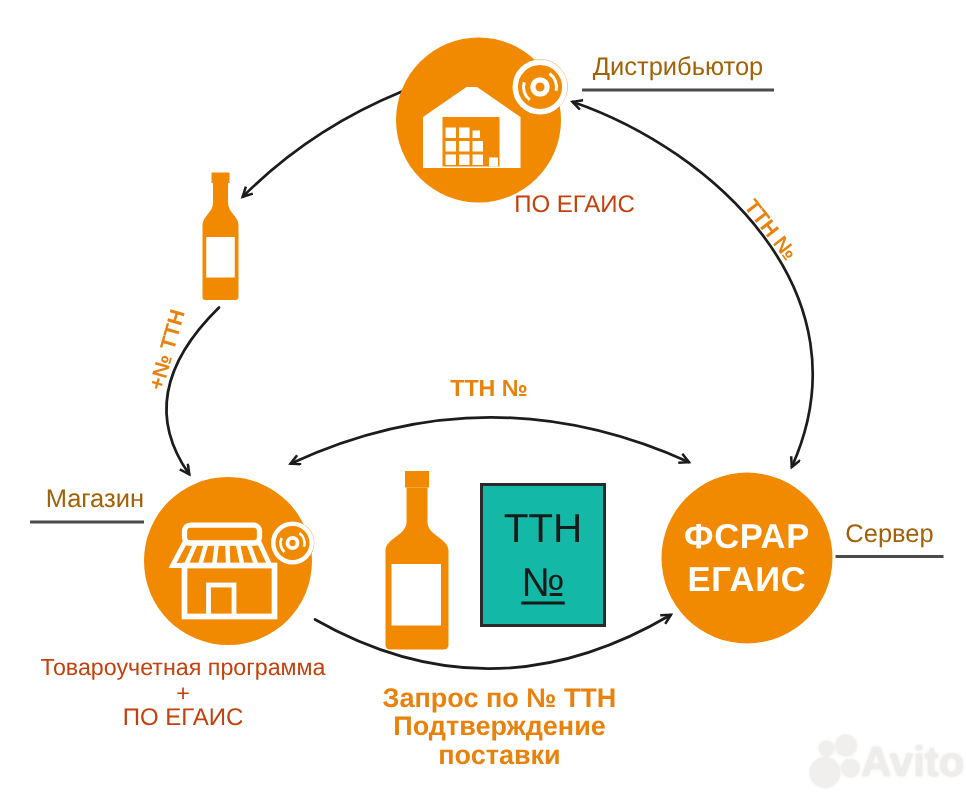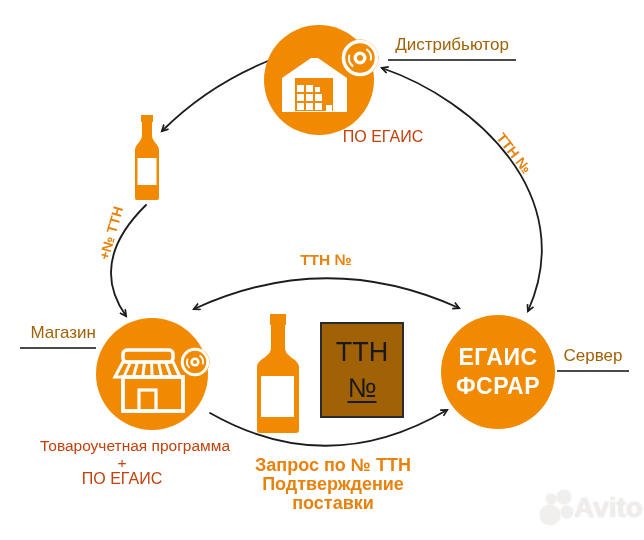--- a/index.html
+++ b/index.html
@@ -31,21 +31,21 @@
     font-weight:600;white-space:nowrap;
   }
   .rot{transform-origin:center center;}
   #server-text{
     position:absolute;left:441px;top:315px;width:114px;height:114px;
     display:flex;flex-direction:column;align-items:center;justify-content:center;
     color:#fff;font-weight:bold;font-size:23px;line-height:29px;letter-spacing:.5px;
   }
   #ttn-box{
     position:absolute;left:320px;top:322px;width:84px;height:96px;
-    border:2px solid #2a2a2a;background:#a16207;box-sizing:border-box;
+    border:2px solid #2a2a2a;background:#14b8a6;box-sizing:border-box;
     display:flex;flex-direction:column;align-items:center;justify-content:center;
     font-size:27px;color:#1a1a1a;gap:5px;
   }
   #ttn-box .num{text-decoration:underline;text-decoration-thickness:2px;text-underline-offset:4px;}
   
   .of{fill:var(--orange);}
   .wf{fill:#ffffff;}
   .ws{stroke:#ffffff;fill:none;}
   .arrow-path{stroke:var(--arrow);stroke-width:1.8;fill:none;stroke-linecap:round;}
   .arrow-head{stroke:var(--arrow);stroke-width:1.7;fill:none;stroke-linejoin:miter;}
@@ -119,40 +119,40 @@
 </svg>
 <svg class="abs" width="32" height="32" viewBox="0 0 32 32" style="left:179px;top:346px;">
   <circle class="of" cx="16" cy="16" r="14.5"></circle>
   <circle class="ws" cx="16" cy="16" r="12.8" stroke-width="3"></circle>
   <circle class="ws" cx="16" cy="16" r="8" stroke-width="1.8" stroke-dasharray="10 16" transform="rotate(-55 16 16)"></circle>
   <circle class="wf" cx="16" cy="16" r="4.6"></circle>
   <circle class="of" cx="16" cy="16" r="2.1"></circle>
 </svg>
 <div class="node-label" style="left:20px;top:323px;width:76px;text-align:right;">Магазин</div>
 <div class="sub-label" style="left:14px;top:438px;width:216px;font-size:15.5px;line-height:16.5px;">
-  <span style="display:block;text-align:right;">Товароучетная программа</span>
+  <span style="display:block;">Товароучетная программа</span>
   <span style="display:block;">+</span>
   <span style="display:block;font-size:16px;">ПО ЕГАИС</span>
 </div>
 
 <svg class="abs" width="46" height="123" viewBox="0 0 46 123" style="left:255px;top:312px;">
   <rect class="of" x="15" y="2" width="16" height="11"></rect>
   <path class="of" d="M 16,13 h14 v23 c0,9 14,11 14,19 v63 a3,3 0 0 1 -3,3 H 5 a3,3 0 0 1 -3,-3 V 55 c0,-8 14,-10 14,-19 Z"></path>
   <rect class="wf" x="6" y="64" width="33" height="41"></rect>
 </svg>
 
 <div id="ttn-box">
   <span>ТТН</span>
   <span class="num">№</span>
 </div>
 
 <div class="circle" style="left:441px;top:315px;width:114px;height:114px;"></div>
 <div id="server-text">
+  <span>ФСРАР</span>
   <span>ЕГАИС</span>
-  <span>ФСРАР</span>
 </div>
 <div class="node-label" style="left:557px;top:326px;width:72px;margin-top:20px;">Сервер</div>
 
 <div class="orange-label" style="left:233px;top:456px;width:200px;font-size:18px;line-height:19px;white-space:normal;">
   <span style="display:block;">Запрос по № ТТН</span>
   <span style="display:block;">Подтверждение поставки</span>
 </div>
 
 <div id="watermark">
   <span class="wm-dot" style="left:10px;top:8px;width:10px;height:10px;"></span>

